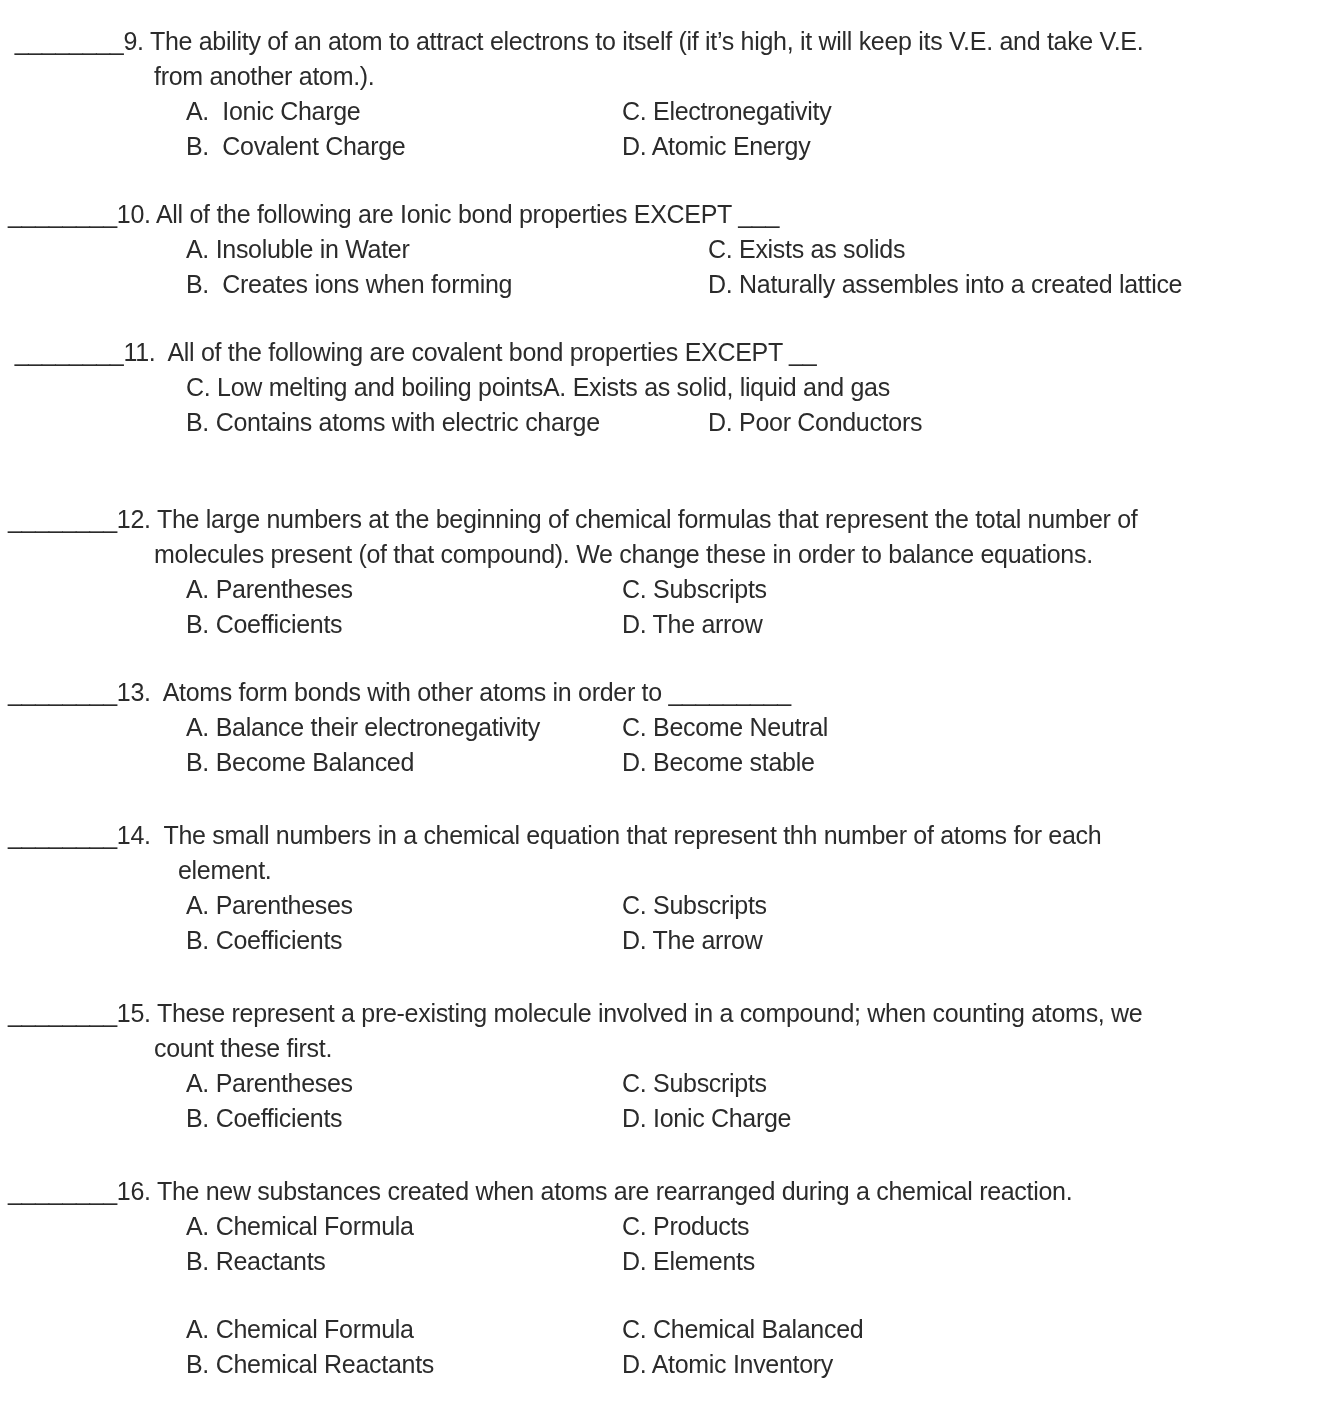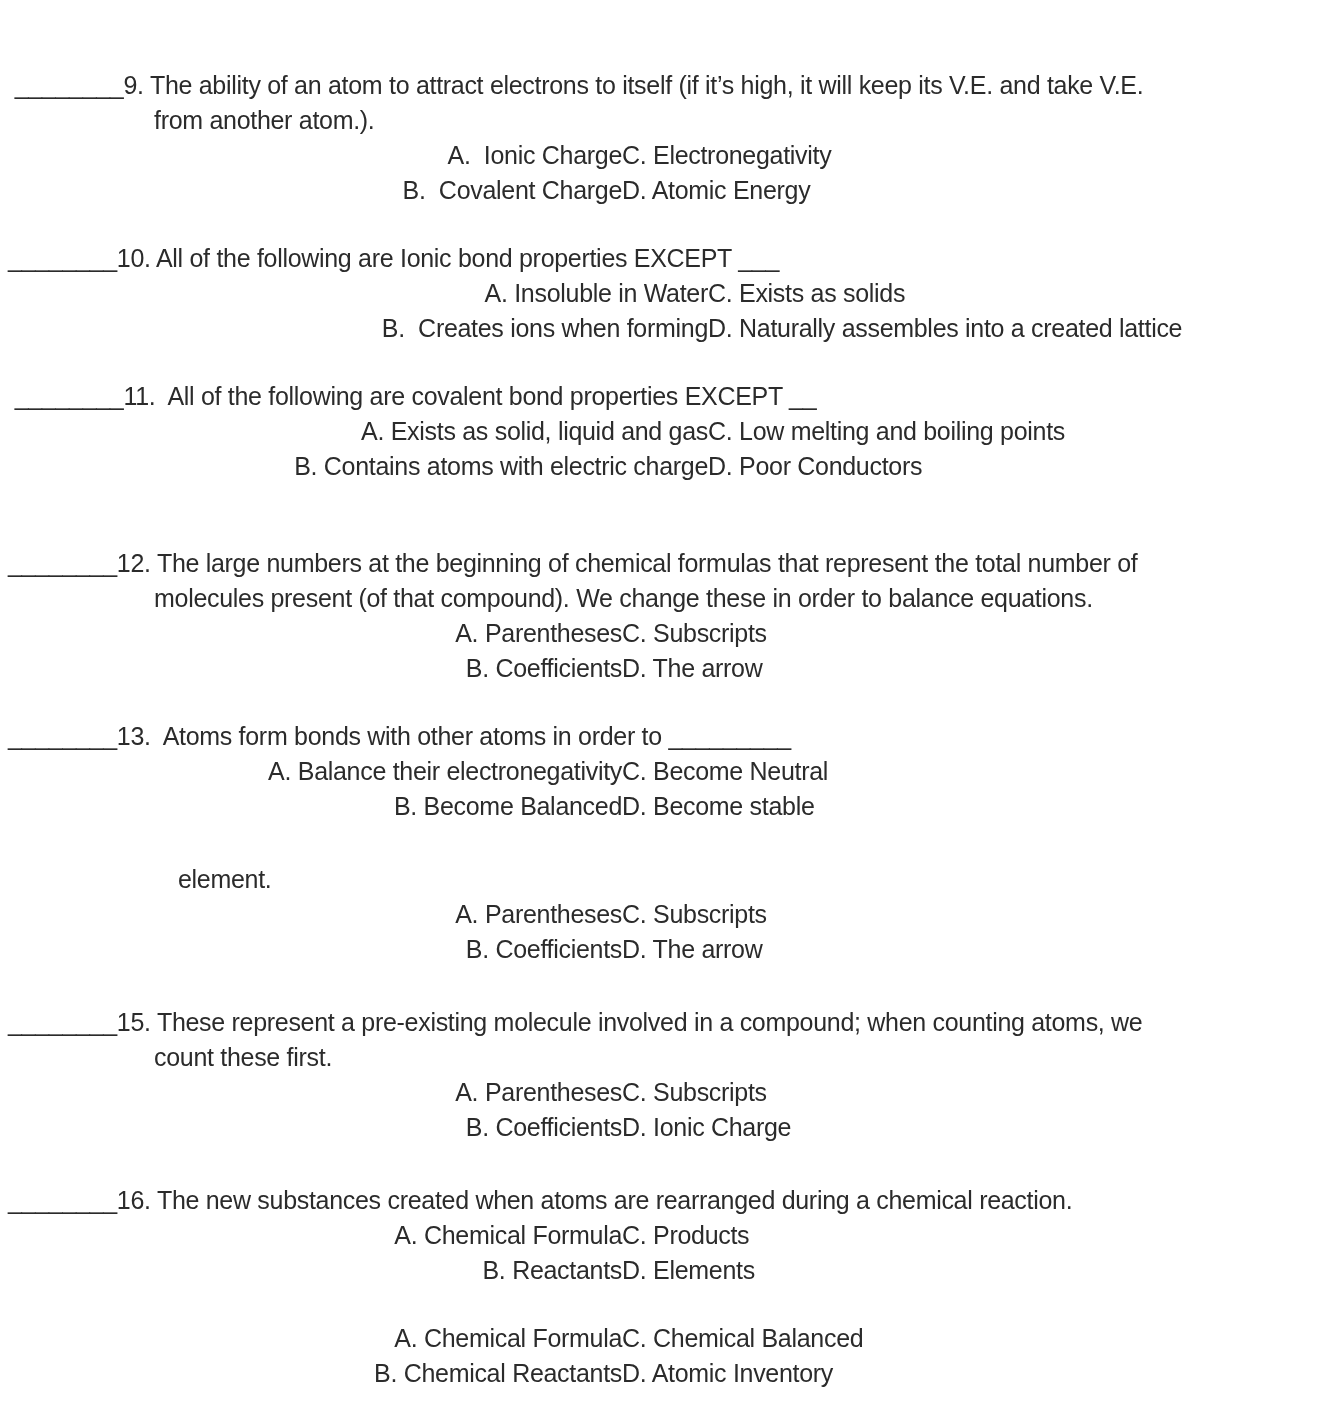--- a/index.html
+++ b/index.html
@@ -11,21 +11,20 @@
     width: 1326px;
     height: 1424px;
     overflow: hidden;
     color: #2b2b2b;
     font-family: "Liberation Sans", sans-serif;
     font-size: 25px;
     letter-spacing: -0.3px;
   }
   .page {
     padding: 24px 0 0 8px;
-    margin-top: 44px;
   }
   .q {
     margin-bottom: 33px;
   }
   .q.gap-md { margin-bottom: 38px; }
   .q.gap-xl { margin-bottom: 62px; }
   .line {
     line-height: 35px;
     white-space: pre;
   }
@@ -36,21 +35,20 @@
     padding-left: 170px;
   }
   .opt-row {
     display: flex;
     line-height: 35px;
     padding-left: 178px;
     white-space: pre;
   }
   .opt.left {
     flex: 0 0 436px;
-    text-align: right;
   }
   .q.wide .opt.left {
     flex: 0 0 522px;
   }
   .blank, .qnum, .qtext, .opt {
     white-space: pre;
   }
 </style>
 </head>
 <body>
@@ -78,22 +76,22 @@
     </div>
     <div class="opt-row">
       <span class="opt left">B.  Creates ions when forming</span>
       <span class="opt">D. Naturally assembles into a created lattice</span>
     </div>
   </section>
 
   <section class="q wide gap-xl">
     <div class="line"><span class="blank"> ________</span><span class="qnum">11.  </span><span class="qtext">All of the following are covalent bond properties EXCEPT __</span></div>
     <div class="opt-row">
+      <span class="opt">C. Low melting and boiling points</span>
       <span class="opt left">A. Exists as solid, liquid and gas</span>
-      <span class="opt">C. Low melting and boiling points</span>
     </div>
     <div class="opt-row">
       <span class="opt left">B. Contains atoms with electric charge</span>
       <span class="opt">D. Poor Conductors</span>
     </div>
   </section>
 
   <section class="q">
     <div class="line"><span class="blank">________</span><span class="qnum">12. </span><span class="qtext">The large numbers at the beginning of chemical formulas that represent the total number of</span></div>
     <div class="line cont">molecules present (of that compound). We change these in order to balance equations.</div>
@@ -113,20 +111,21 @@
       <span class="opt left">A. Balance their electronegativity</span>
       <span class="opt">C. Become Neutral</span>
     </div>
     <div class="opt-row">
       <span class="opt left">B. Become Balanced</span>
       <span class="opt">D. Become stable</span>
     </div>
   </section>
 
   <section class="q gap-md">
+    <div class="line"><span class="blank">________</span><span class="qnum">14.  </span><span class="qtext">The small numbers in a chemical equation that represent thh number of atoms for each</span></div>
     <div class="line cont deep">element.</div>
     <div class="opt-row">
       <span class="opt left">A. Parentheses</span>
       <span class="opt">C. Subscripts</span>
     </div>
     <div class="opt-row">
       <span class="opt left">B. Coefficients</span>
       <span class="opt">D. The arrow</span>
     </div>
   </section>

